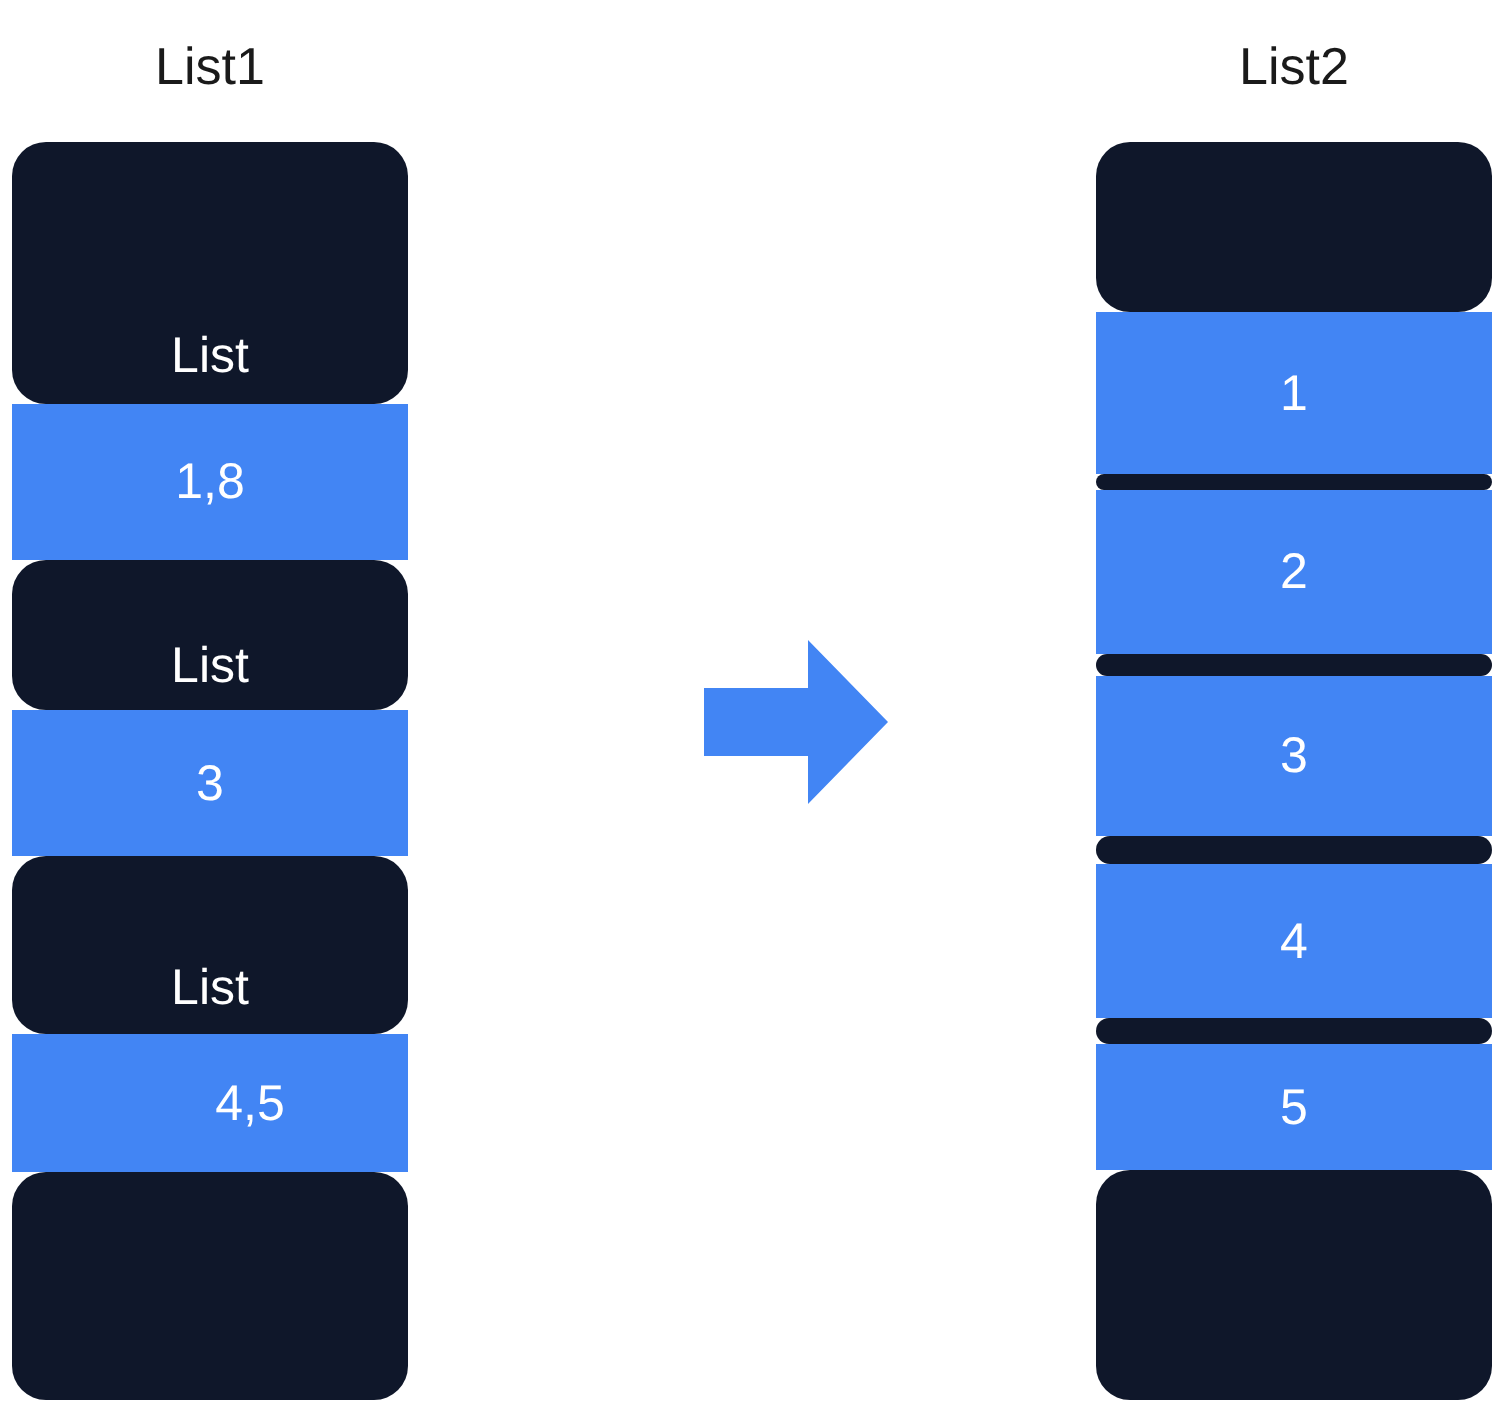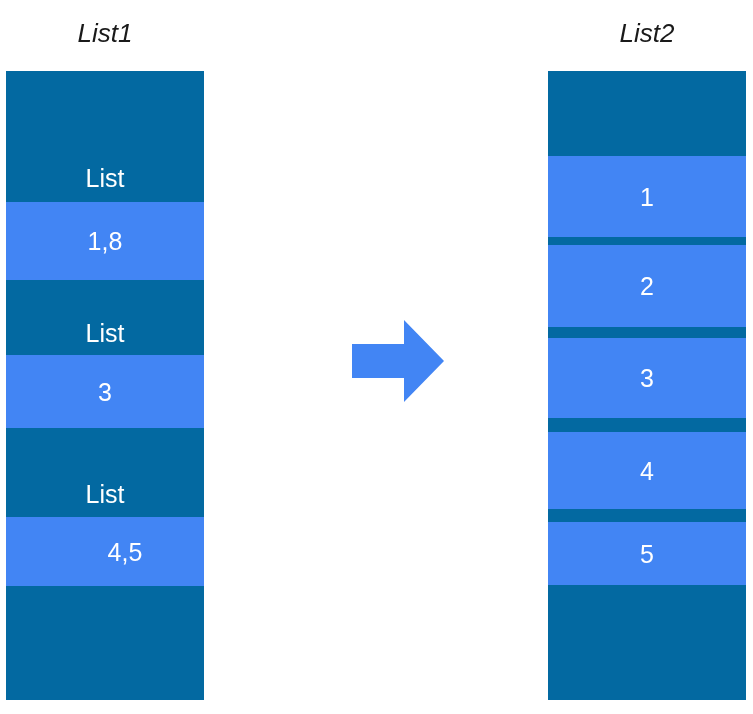--- a/index.html
+++ b/index.html
@@ -18,21 +18,20 @@
     overflow: hidden;
   }
   .col-title {
     position: absolute;
     font-size: 26px;
     line-height: 30px;
     color: #1a1a1a;
     text-align: center;
     white-space: nowrap;
     font-weight: 400;
-    font-style: italic;
   }
   #title-list1 { left: 6px;   top: 18px; width: 198px; }
   #title-list2 { left: 548px; top: 18px; width: 198px; }
 
   .column {
     position: absolute;
     overflow: hidden;
   }
   #column-list1 {
     left: 6px;
@@ -48,21 +47,21 @@
   }
   .band {
     position: absolute;
     left: 0;
     width: 100%;
     display: flex;
     align-items: center;
     justify-content: center;
     box-sizing: border-box;
   }
-  .band-green { background: #0369a1; }
+  .band-green { background: #0f172a; border-radius: 17px; }
   .band-blue  { background: #4285f4; }
   .band-label {
     color: #ffffff;
     font-size: 25px;
     line-height: 28px;
     text-align: center;
     white-space: nowrap;
     font-weight: 400;
   }
   

